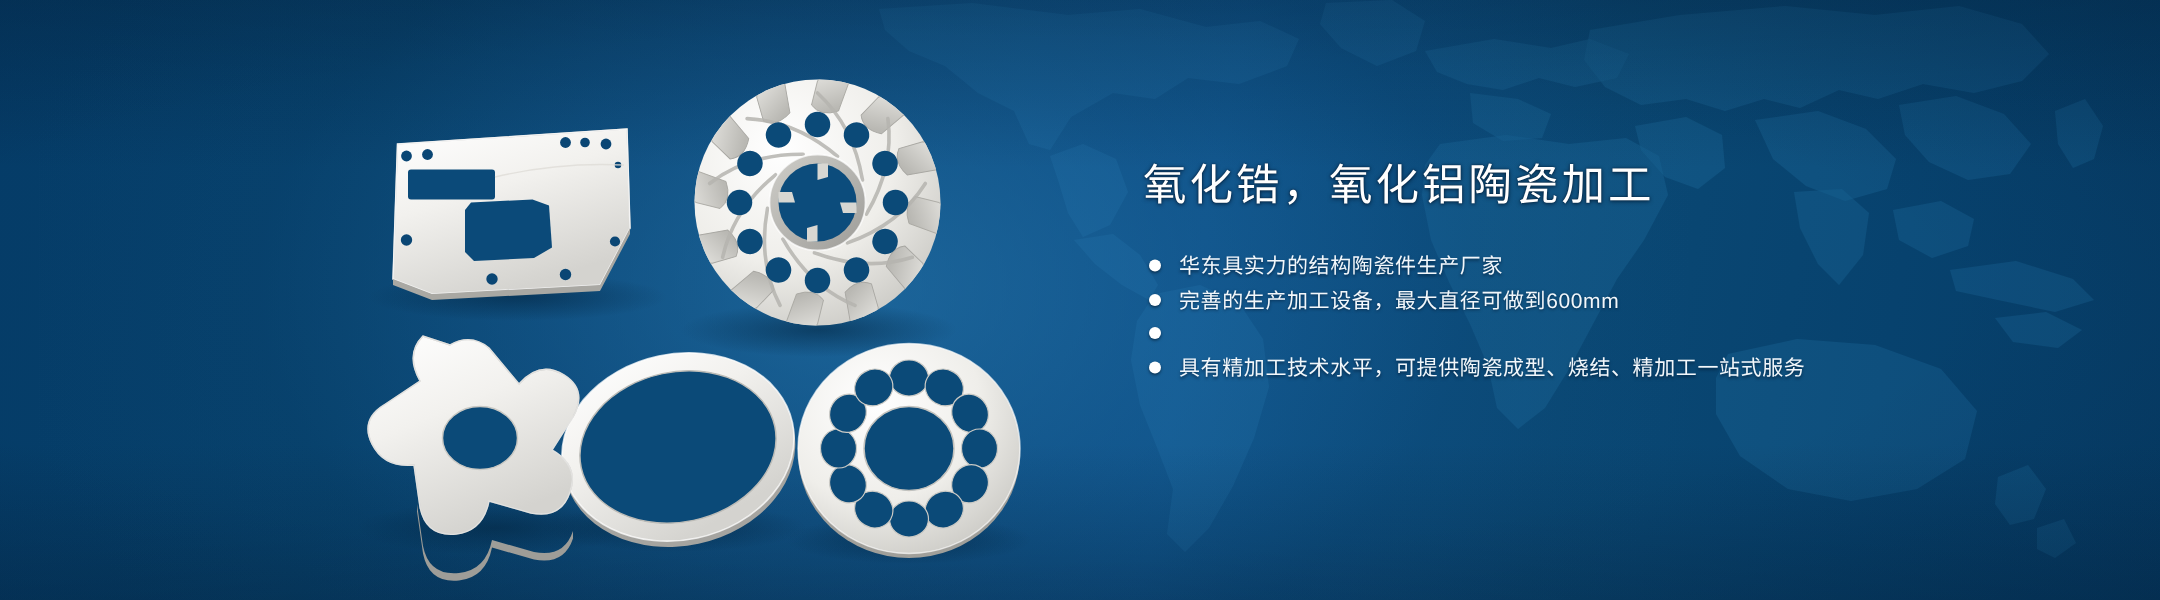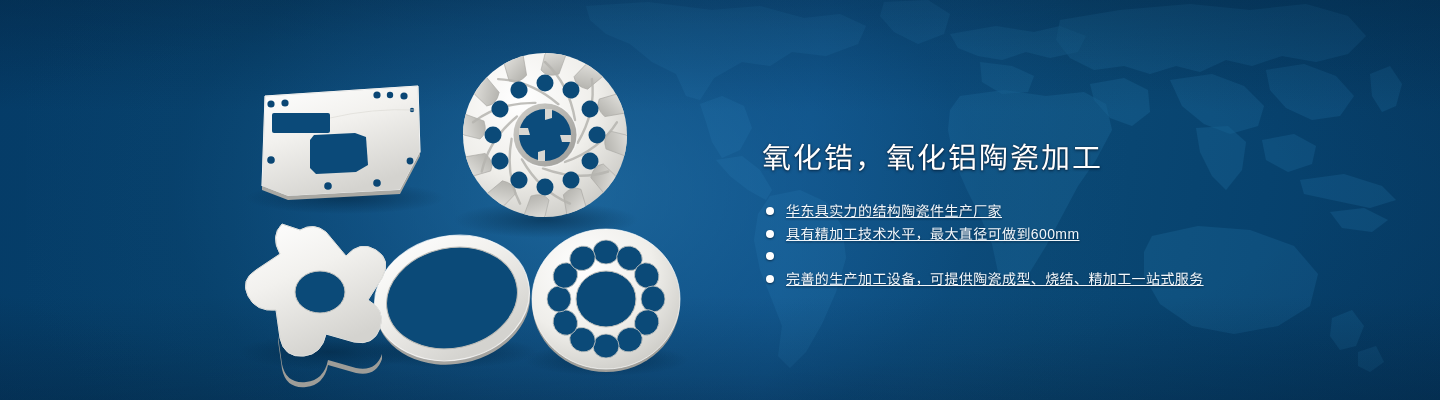--- a/index.html
+++ b/index.html
@@ -67,21 +67,20 @@
     left:0; top:0; width:740px; height:400px;
     pointer-events:none;
   }
   .parts svg{display:block;width:100%;height:100%;}
 
   
   .copy{
     position:absolute;
     left:762px; top:104px;
     width:640px;
-    margin-top:34px;
   }
   .headline{
     margin:0;
     font-size:29px;
     font-weight:400;
     letter-spacing:2px;
     line-height:40px;
     color:#ffffff;
     text-shadow:0 1px 3px rgba(0,18,38,.75), 0 0 1px rgba(0,20,40,.9);
     white-space:nowrap;
@@ -105,21 +104,20 @@
     margin-right:12px;
     box-shadow:0 1px 2px rgba(0,16,34,.6);
   }
   .bullet-text{
     font-size:14px;
     line-height:22px;
     color:#f2f7fb;
     letter-spacing:.4px;
     text-shadow:0 1px 2px rgba(0,18,38,.6);
     white-space:nowrap;
-    text-decoration:underline;
   }
 </style>
 </head>
 <body>
 
 <div class="banner">
 
   <div class="bg-base"></div>
 
   <div class="map-layer">
@@ -334,24 +332,24 @@
 
   <div class="copy">
     <h1 class="headline">氧化锆，氧化铝陶瓷加工</h1>
     <ul class="bullets">
       <li>
         <span class="dot"></span>
         <span class="bullet-text">华东具实力的结构陶瓷件生产厂家</span>
       </li>
       <li>
         <span class="dot"></span>
-        <span class="bullet-text">具有精加工技术水平，最大直径可做到600mm</span>
+        <span class="bullet-text">完善的生产加工设备，最大直径可做到600mm</span>
       </li>
       <li>
         <span class="dot"></span>
       </li>
       <li>
         <span class="dot"></span>
-        <span class="bullet-text">完善的生产加工设备，可提供陶瓷成型、烧结、精加工一站式服务</span>
+        <span class="bullet-text">具有精加工技术水平，可提供陶瓷成型、烧结、精加工一站式服务</span>
       </li>
     </ul>
   </div>
 </div>
 
 </body></html>

